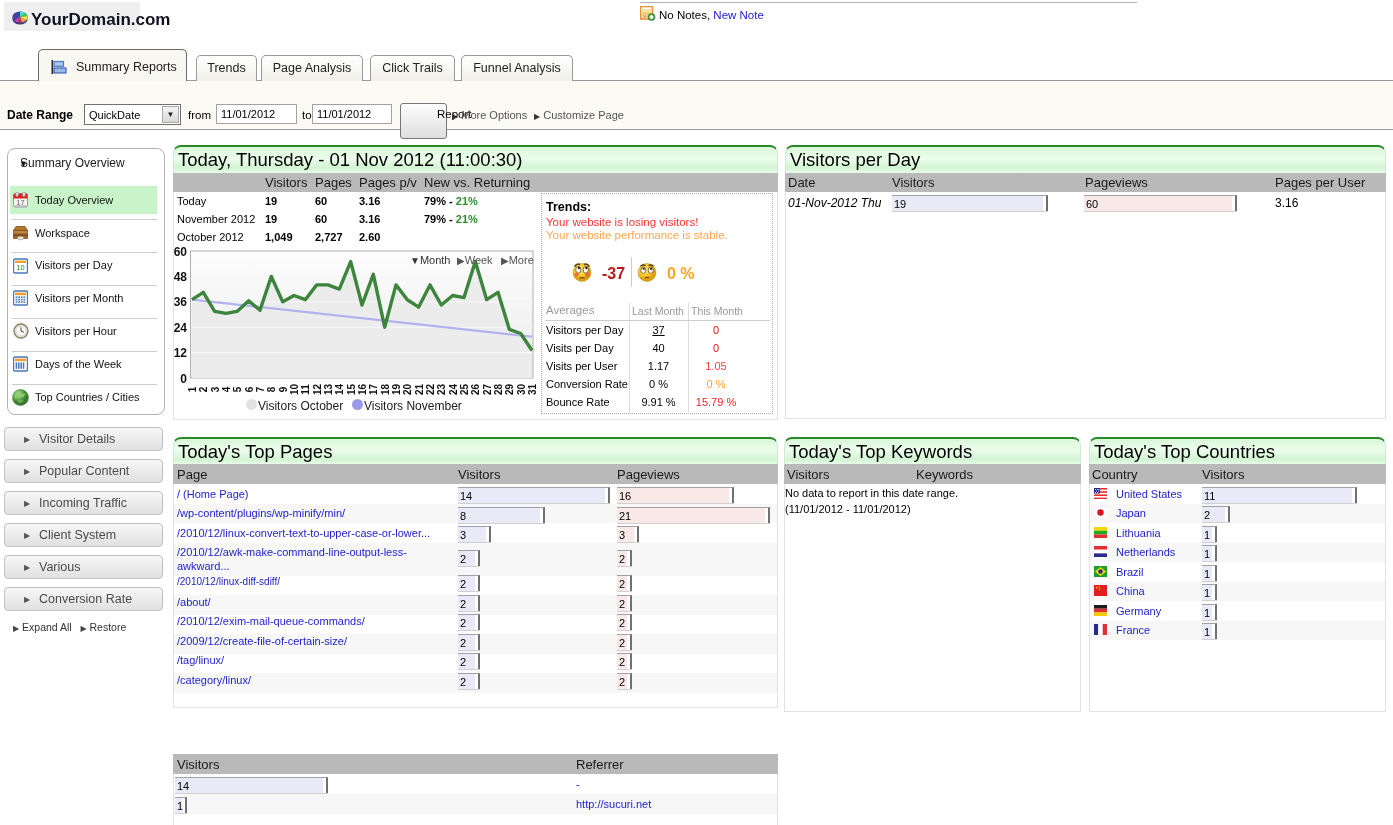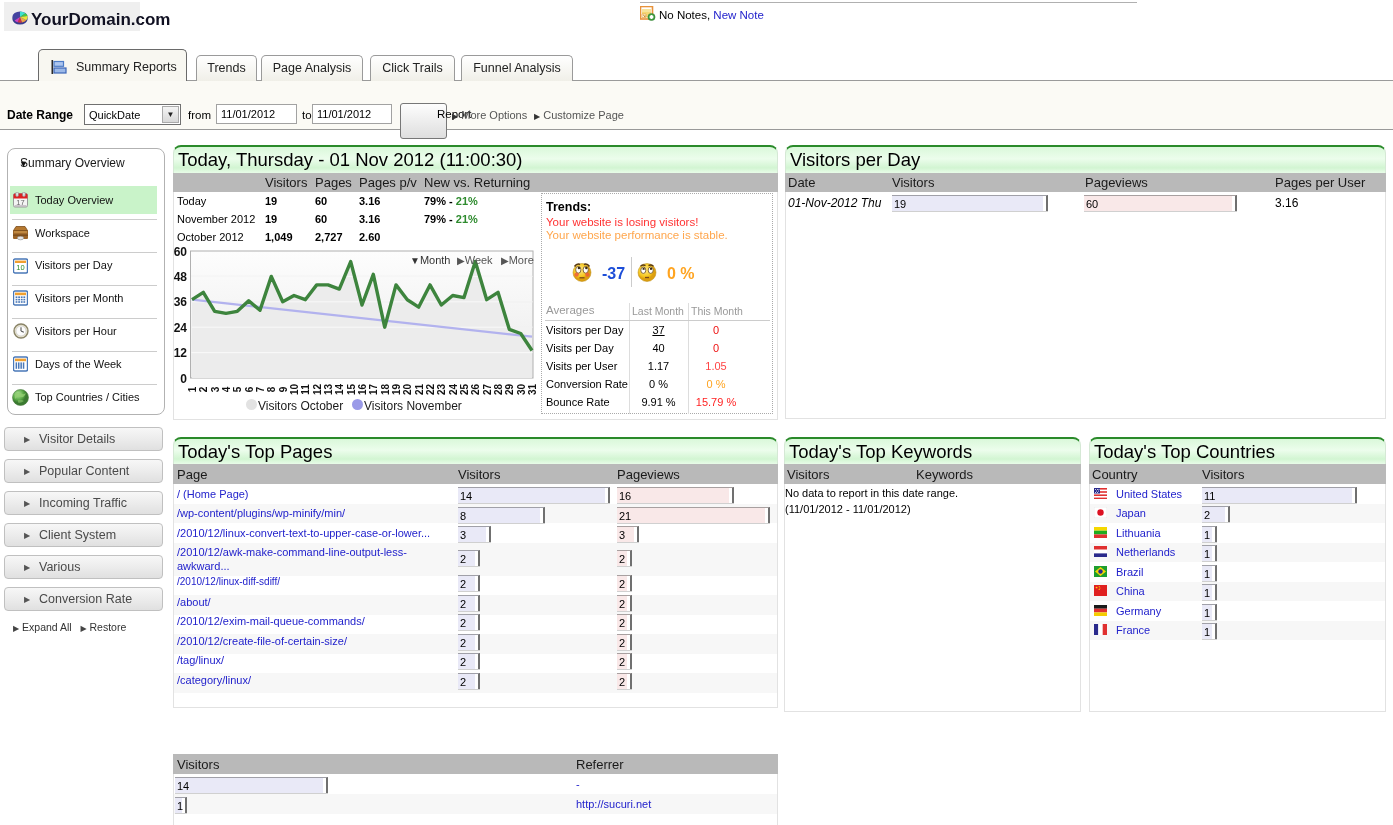--- a/index.html
+++ b/index.html
@@ -288,21 +288,21 @@
   <path d="M2.5 4.5 Q5 1 8 2.5" stroke="#5a3a10" stroke-width="1.6" fill="none"></path>
   <path d="M12 2.5 Q15 1 17.5 4.5" stroke="#5a3a10" stroke-width="1.6" fill="none"></path>
   <ellipse cx="6.3" cy="7.8" rx="2.6" ry="3.4" fill="#fff" stroke="#6a4a18" stroke-width="0.8"></ellipse>
   <ellipse cx="13.7" cy="7.8" rx="2.6" ry="3.4" fill="#fff" stroke="#6a4a18" stroke-width="0.8"></ellipse>
   <circle cx="6.9" cy="6" r="1.2" fill="#3a2a10"></circle>
   <circle cx="14.3" cy="6" r="1.2" fill="#3a2a10"></circle>
   <circle cx="4.6" cy="12.6" r="2.2" fill="#ee5a3a" opacity="0.8"></circle>
   <circle cx="15.4" cy="12.6" r="2.2" fill="#ee5a3a" opacity="0.8"></circle>
   <path d="M7.5 15.8 L12.5 15.8" stroke="#7a4a18" stroke-width="1.3"></path>
 </svg>
-<div class="abs" style="left:602px;top:265px;font-size:16px;font-weight:bold;color:#1d4ed8;">-37</div>
+<div class="abs" style="left:602px;top:265px;font-size:16px;font-weight:bold;color:#b91c1c;">-37</div>
 <div class="abs" style="left:631px;top:257px;height:30px;border-left:1px solid #ccc;"></div>
 <svg class="abs" style="left:637px;top:262px;" width="20" height="20" viewBox="0 0 20 20">
   <defs>
         <radialGradient id="em2" cx="0.4" cy="0.35">
           <stop offset="0" stop-color="#ffe88a"></stop>
           <stop offset="0.75" stop-color="#f5c71f"></stop>
           <stop offset="1" stop-color="#dd9f10"></stop>
         </radialGradient>
       </defs>
   <circle cx="10" cy="10.5" r="9" fill="url(#em2)" stroke="#b8860b" stroke-width="0.5"></circle>
@@ -381,21 +381,21 @@
 <div class="bar barp" style="left:617px;top:550px;width:15px;">2</div>
 <div class="abs" style="left:177px;top:576px;font-size:10px;"><a>/2010/12/linux-diff-sdiff/</a></div>
 <div class="bar" style="left:458px;top:575px;width:22px;">2</div>
 <div class="bar barp" style="left:617px;top:575px;width:15px;">2</div>
 <div class="abs" style="left:177px;top:596px;font-size:11px;"><a>/about/</a></div>
 <div class="bar" style="left:458px;top:595px;width:22px;">2</div>
 <div class="bar barp" style="left:617px;top:595px;width:15px;">2</div>
 <div class="abs" style="left:177px;top:615px;font-size:11px;"><a>/2010/12/exim-mail-queue-commands/</a></div>
 <div class="bar" style="left:458px;top:614px;width:22px;">2</div>
 <div class="bar barp" style="left:617px;top:614px;width:15px;">2</div>
-<div class="abs" style="left:177px;top:635px;font-size:11px;"><a>/2010/12/create-file-of-certain-size/</a></div>
+<div class="abs" style="left:177px;top:635px;font-size:11px;"><a>/2009/12/create-file-of-certain-size/</a></div>
 <div class="bar" style="left:458px;top:634px;width:22px;">2</div>
 <div class="bar barp" style="left:617px;top:634px;width:15px;">2</div>
 <div class="abs" style="left:177px;top:654px;font-size:11px;"><a>/tag/linux/</a></div>
 <div class="bar" style="left:458px;top:653px;width:22px;">2</div>
 <div class="bar barp" style="left:617px;top:653px;width:15px;">2</div>
 <div class="abs" style="left:177px;top:674px;font-size:11px;"><a>/category/linux/</a></div>
 <div class="bar" style="left:458px;top:673px;width:22px;">2</div>
 <div class="bar barp" style="left:617px;top:673px;width:15px;">2</div>
 <div class="ph" style="left:784px;top:437px;width:297px;height:27px;">
       <span>Today's Top Keywords</span>

